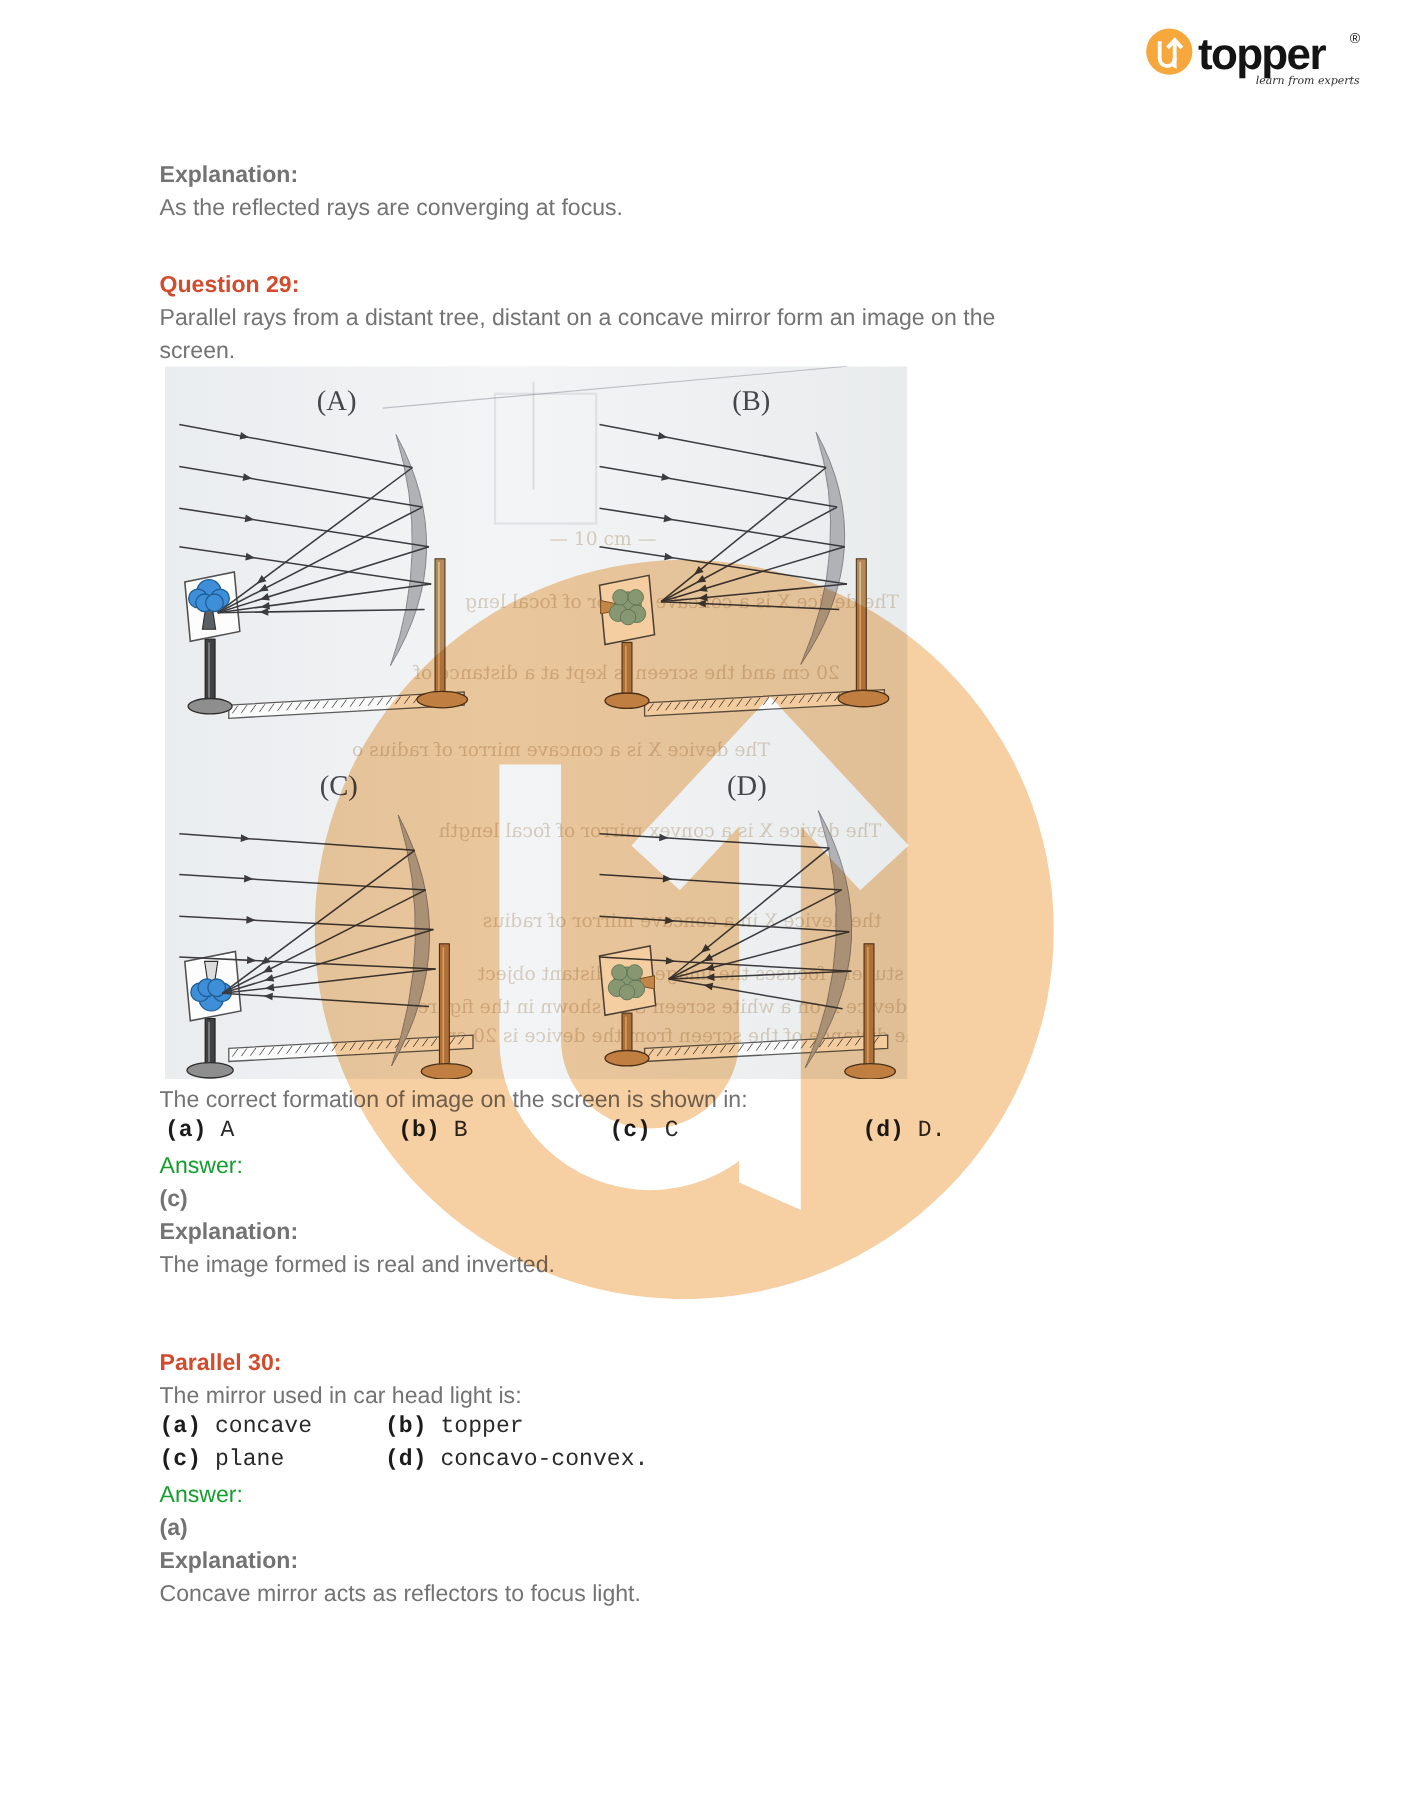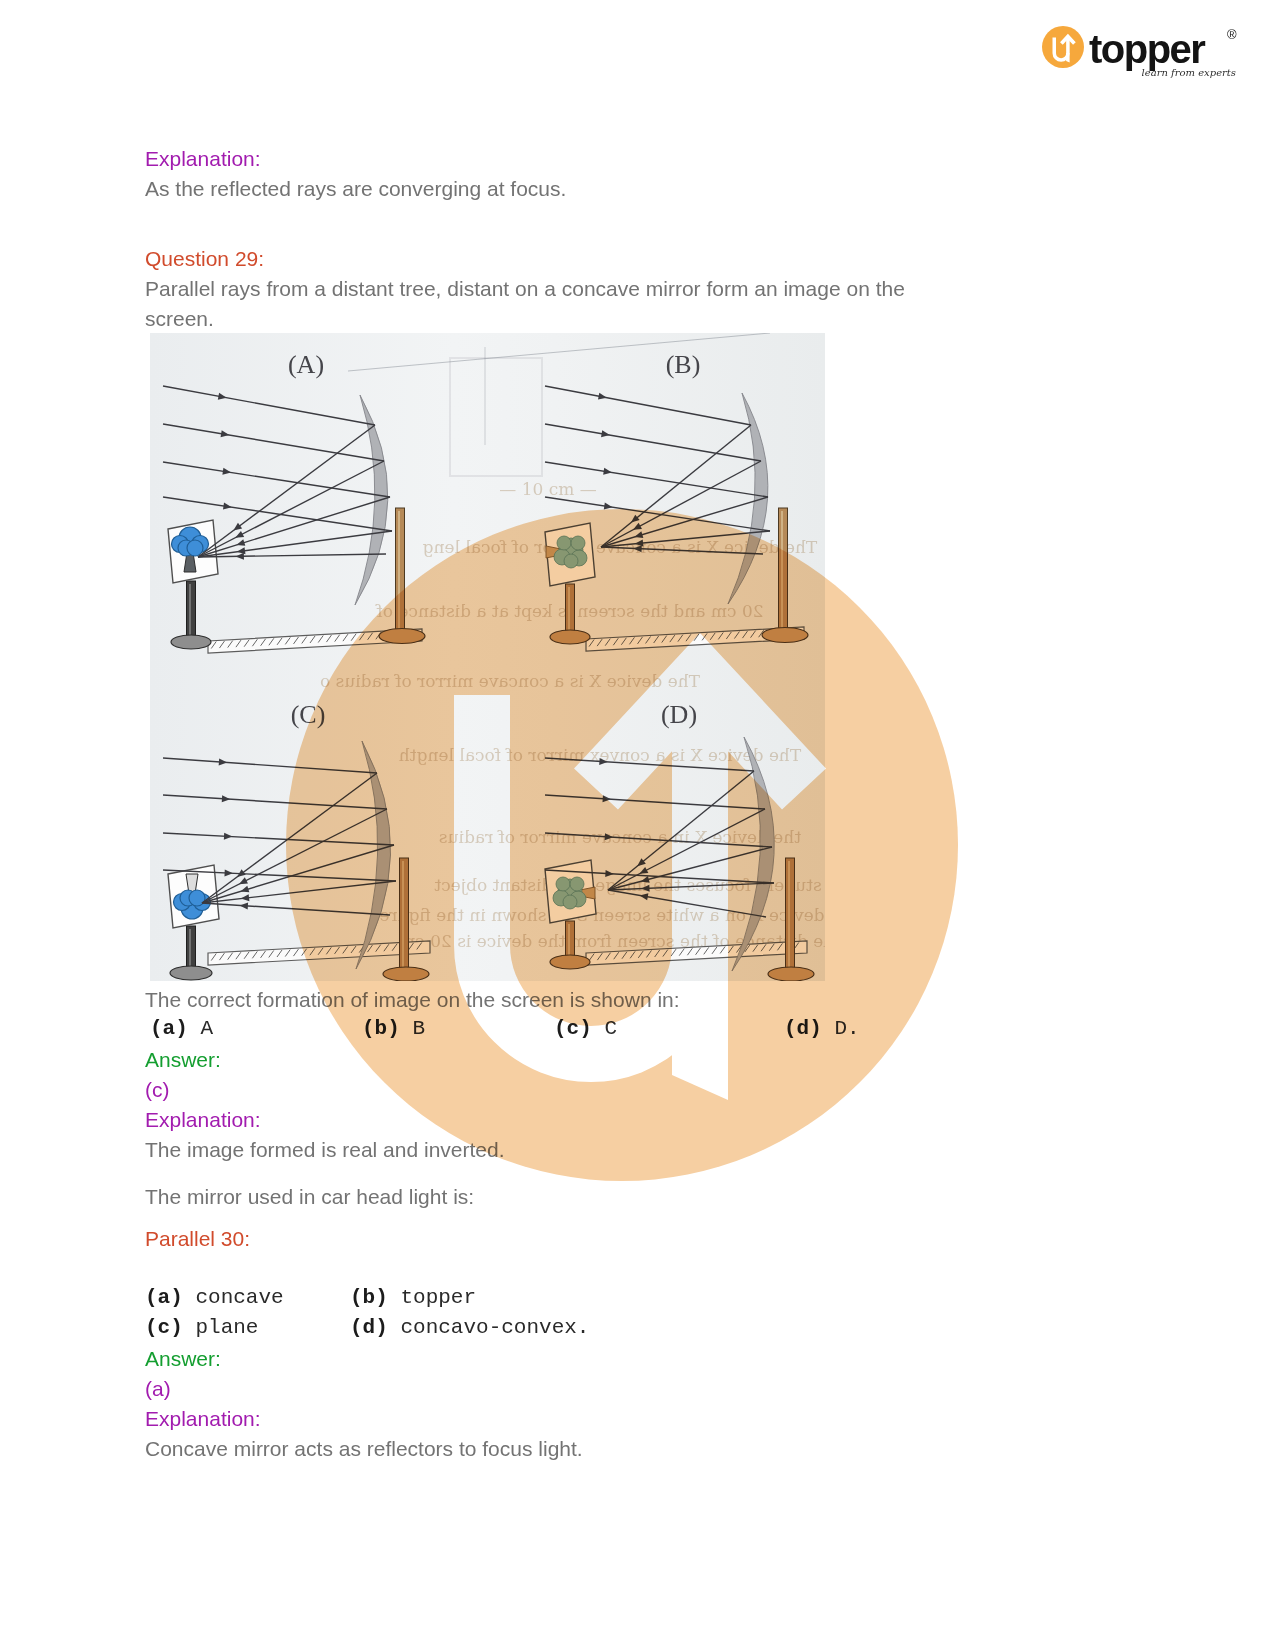--- a/index.html
+++ b/index.html
@@ -1,22 +1,22 @@
 <!DOCTYPE html>
 <html><head>
 <meta charset="utf-8">
 <style>
   html,body{margin:0;padding:0;}
   body{
     width:1275px;height:1650px;position:relative;background:#ffffff;
     font-family:"Liberation Sans",sans-serif;overflow:hidden;
   }
   .line{position:absolute;left:145px;font-size:21px;line-height:26px;color:#737373;white-space:nowrap;}
-  .b{font-weight:normal;color:#a21caf;}
-  .orange{color:#d14b2c;font-weight:normal;}
+  .b{font-weight:bold;color:#737373;}
+  .orange{color:#d14b2c;font-weight:bold;}
   .green{color:#149e30;font-weight:normal;}
   .optrow{position:absolute;left:145px;height:26px;width:980px;}
   .opt{position:absolute;top:0;font-size:21px;color:#2a2a2a;white-space:nowrap;font-family:Liberation Mono, monospace;}
   .opt b{color:#1c1c1c;}
   #figure{position:absolute;left:150px;top:333px;}
   #watermark{position:absolute;left:286px;top:509px;width:672px;height:672px;
     mix-blend-mode:multiply;pointer-events:none;z-index:40;}
   #brand-logo{position:absolute;left:1035px;top:17px;}
 </style>
 </head>
@@ -324,21 +324,21 @@
   <span class="opt" style="left:409px"><b>(c)</b> <span>C</span></span>
   <span class="opt" style="left:639px"><b>(d)</b> <span>D.</span></span>
 </div>
 
 <div class="line green" style="top:1047px">Answer:</div>
 <div class="line b" style="top:1077px">(c)</div>
 <div class="line b" style="top:1107px">Explanation:</div>
 <div class="line" style="top:1137px">The image formed is real and inverted.</div>
 
 <div class="line orange" style="top:1226px">Parallel 30:</div>
-<div class="line" style="top:1184px">The mirror used in car head light is:</div>
+<div class="line" style="top:1256px">The mirror used in car head light is:</div>
 
 <div class="optrow" style="top:1286px">
   <span class="opt" style="left:0"><b>(a)</b> <span>concave</span></span>
   <span class="opt" style="left:205px"><b>(b)</b> <span>topper</span></span>
 </div>
 <div class="optrow" style="top:1316px">
   <span class="opt" style="left:0"><b>(c)</b> <span>plane</span></span>
   <span class="opt" style="left:205px"><b>(d)</b> <span>concavo-convex.</span></span>
 </div>
 

